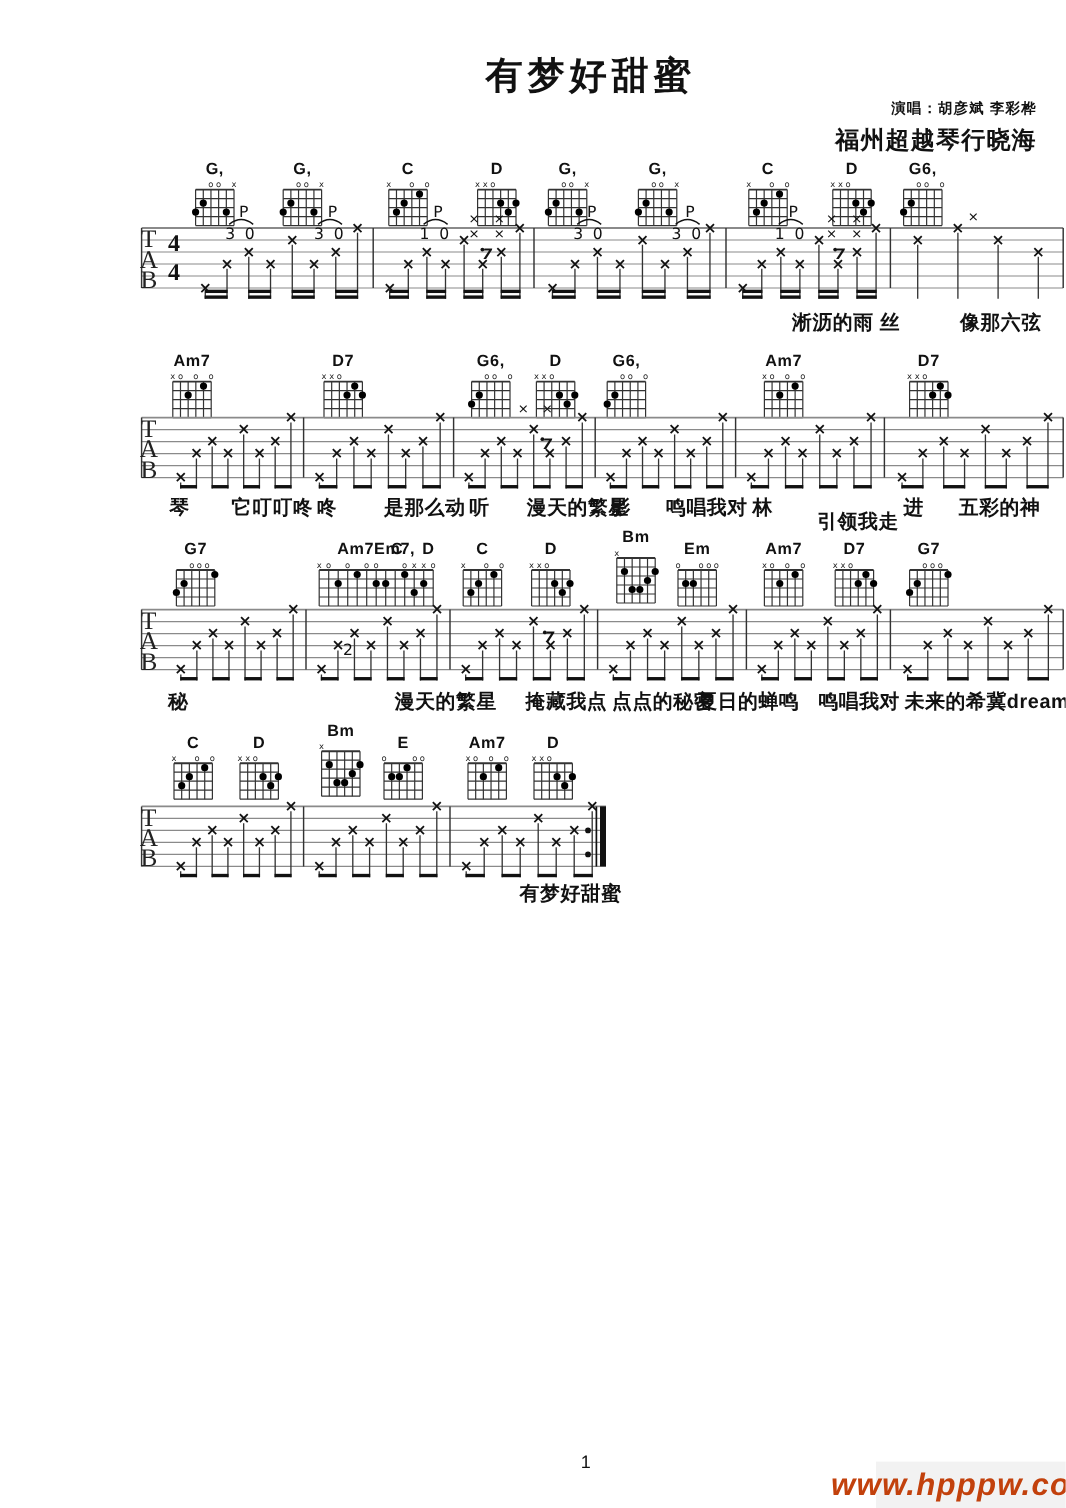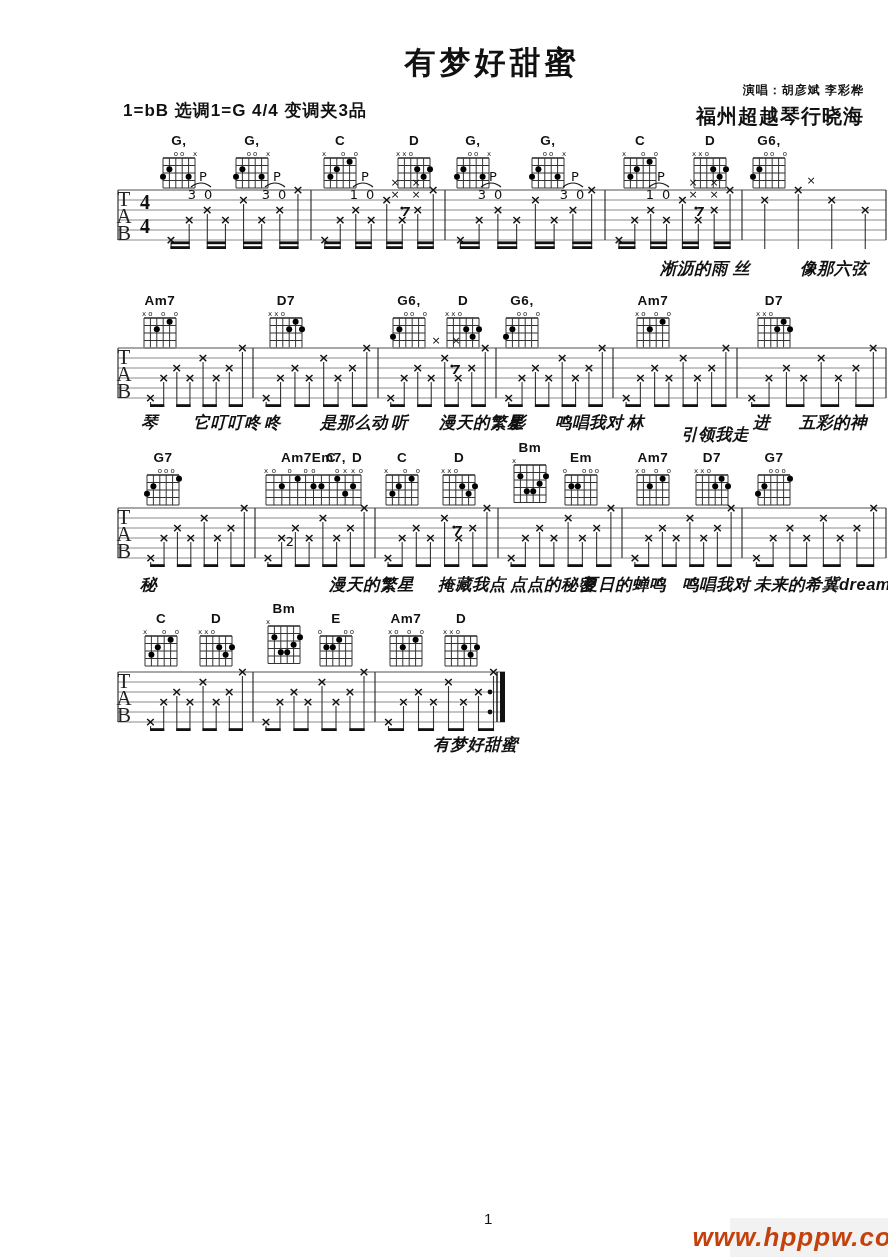--- a/index.html
+++ b/index.html
@@ -8,34 +8,33 @@
   .title{position:absolute;top:42px;left:0;right:0;text-align:center;
          font-size:31px;font-weight:bold;letter-spacing:4px;}
   .performer{position:absolute;top:82px;right:72px;font-size:12px;font-weight:600;letter-spacing:1px;}
   .studio{position:absolute;top:103px;right:72px;font-size:20px;font-weight:600;letter-spacing:1px;}
   .keyinfo{position:absolute;top:99px;left:75px;font-size:17px;font-weight:600;letter-spacing:1px;}
   #score{position:absolute;left:0;top:0;width:888px;height:1257px;}
   .sys-svg{position:absolute;left:0;}
   .chord{position:absolute;}
   .chord .cname{position:absolute;left:50%;transform:translateX(-50%);top:-16px;
                 font-size:13.5px;font-weight:600;white-space:nowrap;letter-spacing:0.5px;}
-  .lyr{position:absolute;font-size:16.5px;font-weight:600;white-space:nowrap;letter-spacing:0.5px;font-style:italic;}
+  .lyr{position:absolute;font-size:16.5px;font-weight:600;white-space:nowrap;letter-spacing:0.5px;}
   .pagenum{position:absolute;left:436px;top:1210px;font-size:15px;}
   .wmband{position:absolute;right:0;top:1218px;width:206px;height:39px;background:#f2f2f2;}
   .watermark{position:absolute;right:20px;top:1222px;font-size:26px;font-weight:800;
              font-style:italic;color:#c2410c;letter-spacing:1px;}
 </style>
 </head>
 <body>
 
 <div class="page">
   <div class="title">有梦好甜蜜</div>
   <div class="performer">演唱：胡彦斌 李彩桦</div>
   <div class="studio">福州超越琴行晓海</div>
-  <div class="keyinfo">1=bB 选调1=G 4/4 变调夹3品</div>
   <div id="score">
       <div class="chord" style="left: 111px; top: 149px;">
         <div class="cname">G,</div>
         <svg width="40" height="42" style="display:block">
           <line x1="4" y1="9" x2="4" y2="39" stroke="#333" stroke-width="1"></line>
           <line x1="10.4" y1="9" x2="10.4" y2="39" stroke="#333" stroke-width="1"></line>
           <line x1="16.8" y1="9" x2="16.8" y2="39" stroke="#333" stroke-width="1"></line>
           <line x1="23.200000000000003" y1="9" x2="23.200000000000003" y2="39" stroke="#333" stroke-width="1"></line>
           <line x1="29.6" y1="9" x2="29.6" y2="39" stroke="#333" stroke-width="1"></line>
           <line x1="36" y1="9" x2="36" y2="39" stroke="#333" stroke-width="1"></line>

